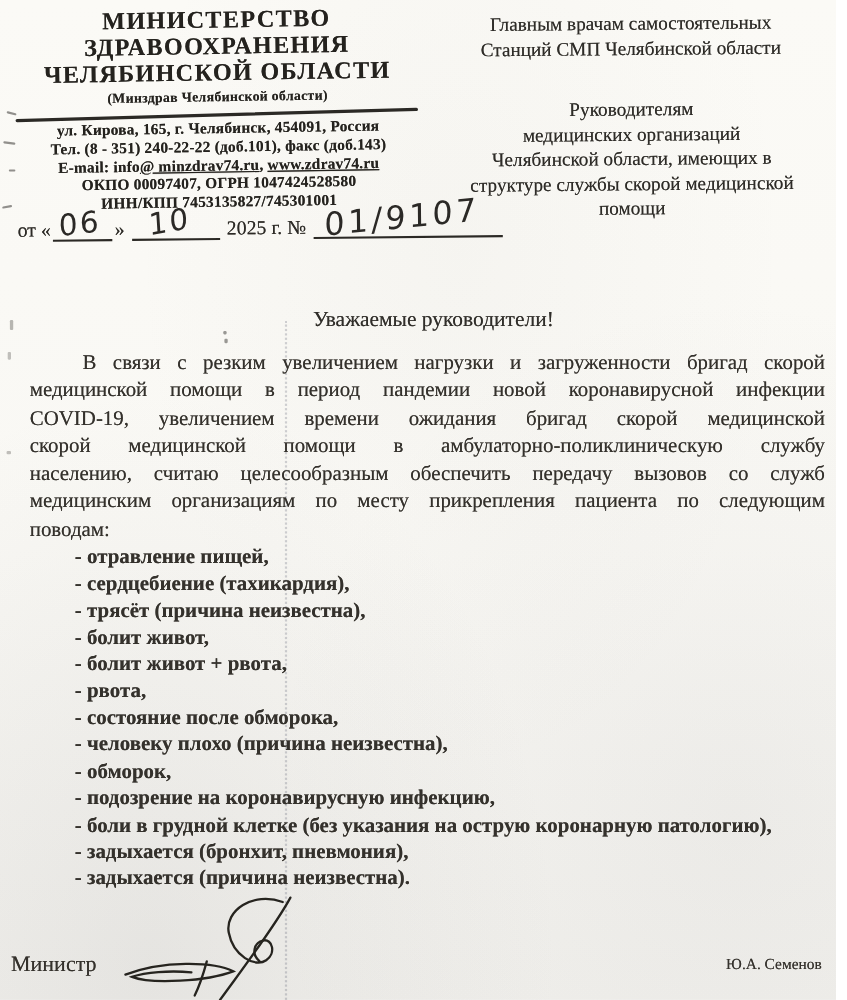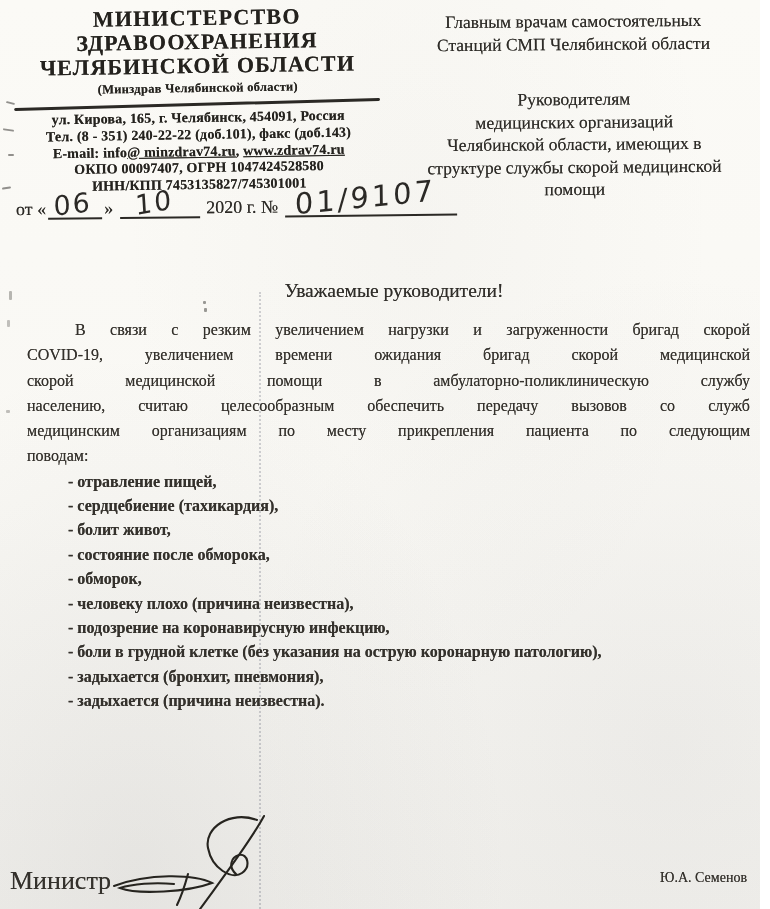--- a/index.html
+++ b/index.html
@@ -62,31 +62,31 @@
     text-align: center; font-size: 17.5px; line-height: 22.5px;
     transform: rotate(-0.5deg); color: #2e2c28;
   }
   .lh-right .gap { height: 33px; }
 
   
   .salutation {
     position: absolute; left: 0; right: 0; top: 280px;
     text-align: center; font-size: 19.5px; color: #302e2a; padding-left: 28px;
   }
-  .body-text { position: absolute; left: 27px; right: 10px; top: 317px; font-size: 16px; }
+  .body-text { position: absolute; left: 27px; right: 10px; top: 317px; font-size: 19px; }
   .para .jline {
     line-height: 25.3px; text-align: justify; text-align-last: justify;
   }
   .para .jline:first-child { text-indent: 48px; }
   .para .jline:last-child { text-align-last: left; }
   .reasons { padding-left: 41px; margin-top: 1px; font-weight: bold; }
   .reasons .reason { line-height: 24.35px; }
 
   
-  .minister { position: absolute; left: 10px; top: 866px; font-size: 26px; }
+  .minister { position: absolute; left: 10px; top: 866px; font-size: 20px; }
   .sig-name { position: absolute; right: 13px; top: 870px; font-size: 14px; }
   .signature-svg { position: absolute; left: 90px; top: 812px; }
 
   
   .crease {
     position: absolute; left: 259px; top: 292px; bottom: 0; width: 0;
     border-left: 2px dotted rgba(85,88,110,0.26);
   }
   .noise { position: absolute; background: #3a3834; opacity: 0.55; border-radius: 1px; }
   .n1 { left: 6px;  top: 102px; width: 9px;  height: 2px; transform: rotate(14deg); }
@@ -128,21 +128,21 @@
     <div class="addr-line">
       <span>E-mail: info</span><span class="u">@ minzdrav74.ru</span><span>, </span><span class="u">www.zdrav74.ru</span>
     </div>
     <div class="addr-line">ОКПО 00097407, ОГРН 1047424528580</div>
     <div class="addr-line">ИНН/КПП 7453135827/745301001</div>
   </div>
 
   <div class="date-line">
     <span>от «</span><span class="blank day"><span class="hand">06</span></span><span>»</span>
     <span class="blank month"><span class="hand hand-month">10</span></span>
-    <span>2020 г. №</span>
+    <span>2025 г. №</span>
     <span class="blank num"><span class="hand hand-num">01/9107</span></span>
   </div>
 
   <div class="lh-right">
     <div>
         <div>Главным врачам самостоятельных</div>
         <div>Станций СМП Челябинской области</div>
       </div>
     <div class="gap"></div>
     <div>
@@ -152,33 +152,37 @@
         <div>структуре службы скорой медицинской</div>
         <div>помощи</div>
       </div>
   </div>
 
   <div class="salutation">Уважаемые руководители!</div>
 
   <div class="body-text">
     <div class="para">
         <div class="jline">В связи с резким увеличением нагрузки и загруженности бригад скорой</div>
+        <div class="jline">медицинской помощи в период пандемии новой коронавирусной инфекции</div>
         <div class="jline">COVID-19, увеличением времени ожидания бригад скорой медицинской</div>
         <div class="jline">скорой медицинской помощи в амбулаторно-поликлиническую службу</div>
         <div class="jline">населению, считаю целесообразным обеспечить передачу вызовов со служб</div>
         <div class="jline">медицинским организациям по месту прикрепления пациента по следующим</div>
         <div class="jline">поводам:</div>
       </div>
     <div class="reasons">
         <div class="reason">- отравление пищей,</div>
         <div class="reason">- сердцебиение (тахикардия),</div>
+        <div class="reason">- трясёт (причина неизвестна),</div>
         <div class="reason">- болит живот,</div>
+        <div class="reason">- болит живот + рвота,</div>
+        <div class="reason">- рвота,</div>
         <div class="reason">- состояние после обморока,</div>
+        <div class="reason">- человеку плохо (причина неизвестна),</div>
         <div class="reason">- обморок,</div>
-        <div class="reason">- человеку плохо (причина неизвестна),</div>
         <div class="reason">- подозрение на коронавирусную инфекцию,</div>
         <div class="reason">- боли в грудной клетке (без указания на острую коронарную патологию),</div>
         <div class="reason">- задыхается (бронхит, пневмония),</div>
         <div class="reason">- задыхается (причина неизвестна).</div>
       </div>
   </div>
 
   <svg class="signature-svg" width="190" height="97" viewBox="0 0 190 97">
     <g fill="none" stroke="#26241f" stroke-width="2.1" stroke-linecap="round">
       <path d="M 167,8 C 140,-2 114,16 118,36 C 122,57 142,68 152,61 C 161,55 158,41 149,43 C 141,45 138,55 146,62"></path>

